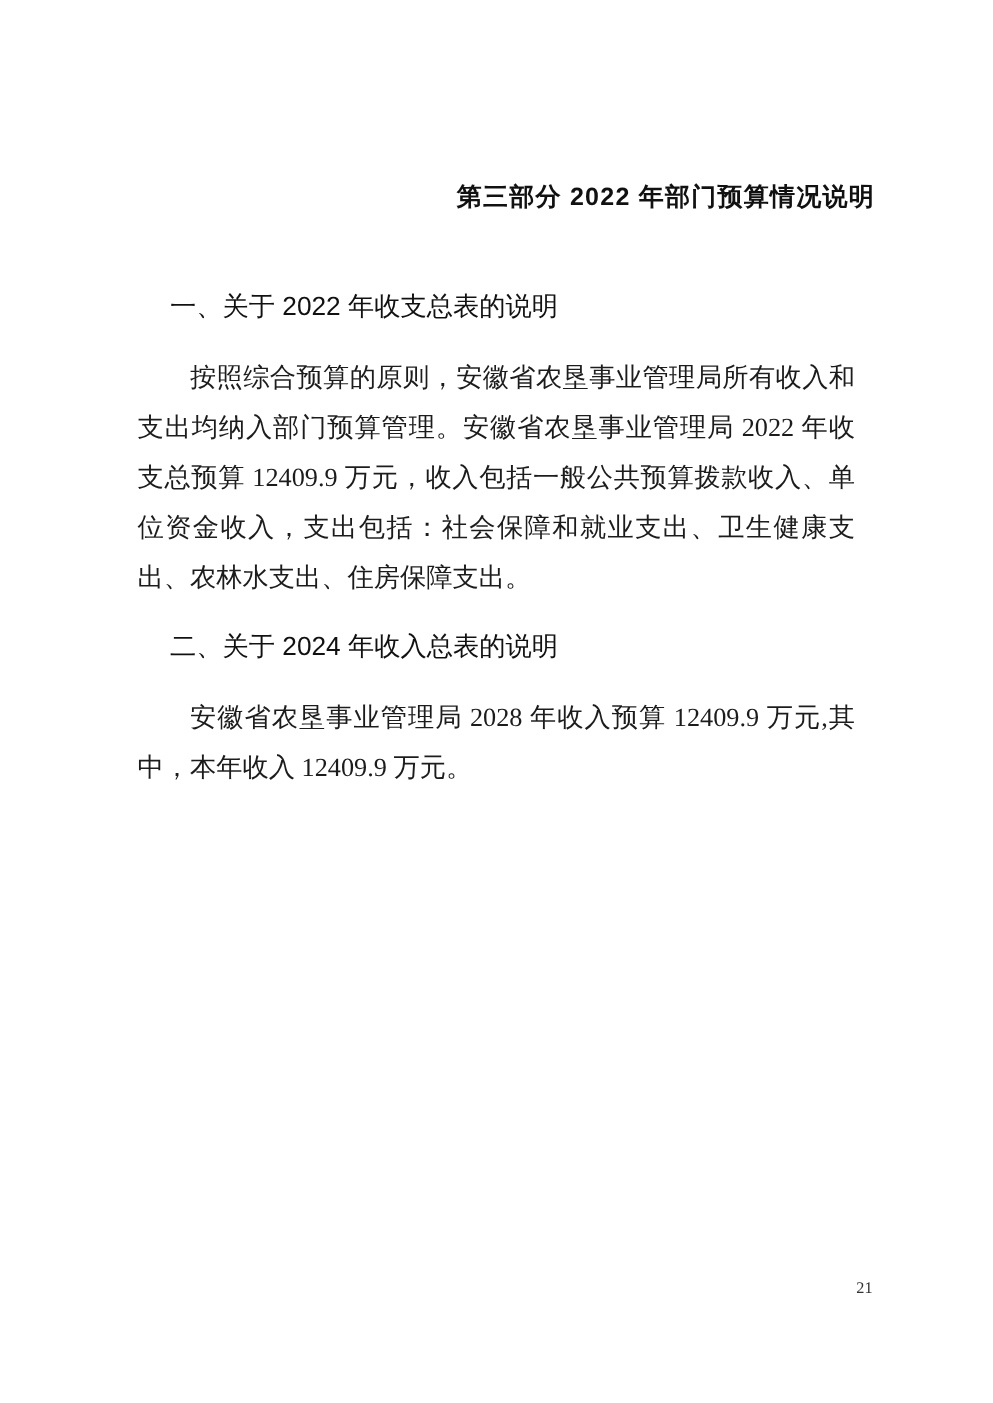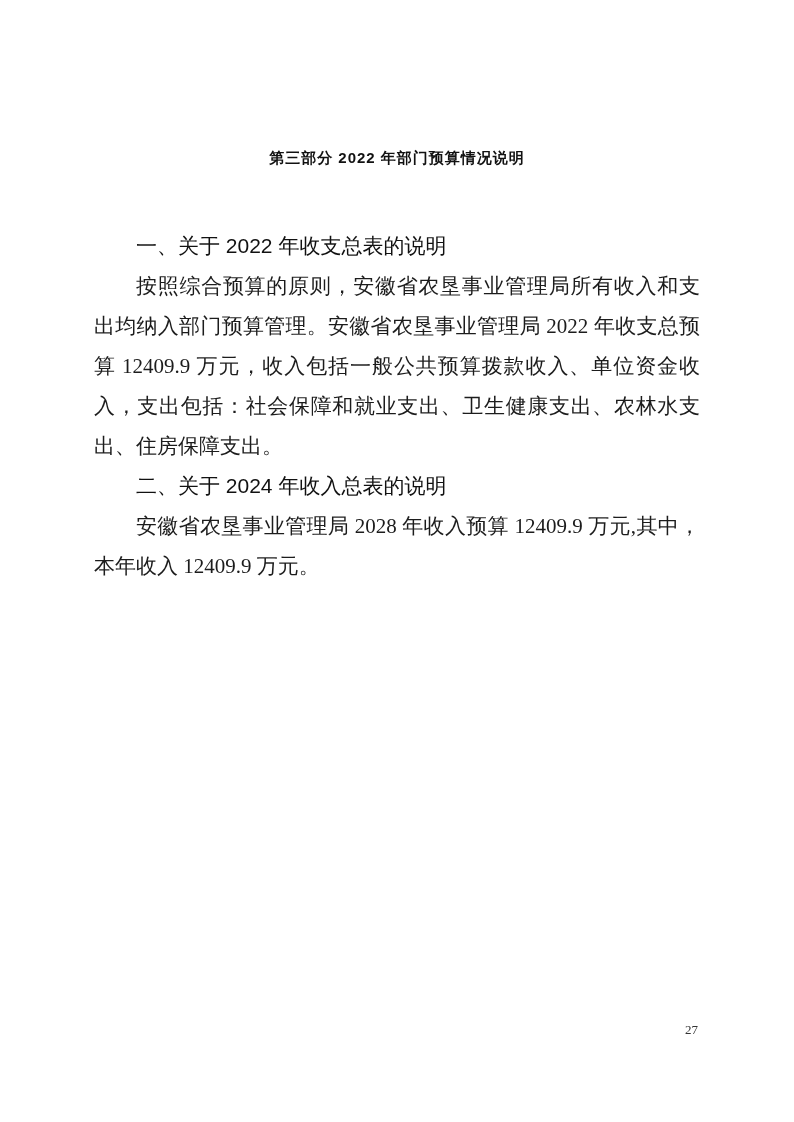--- a/index.html
+++ b/index.html
@@ -15,38 +15,38 @@
     background: #ffffff;
     padding: 138px 94px 0 94px;
     overflow: hidden;
     font-family: "Liberation Serif", "DejaVu Serif", serif;
     color: #1c1c1c;
   }
   .doc-title {
     margin: 0 0 48px 0;
     font-family: "Liberation Sans", "DejaVu Sans", sans-serif;
     font-weight: bold;
-    font-size: 15px;
+    font-size: 20px;
     line-height: 40px;
-    text-align: center;
+    text-align: right;
     letter-spacing: 1px;
     color: #111111;
   }
   .section-heading {
     margin: 0;
     font-family: "Liberation Sans", "DejaVu Sans", sans-serif;
     font-weight: normal;
     font-size: 21px;
     line-height: 40px;
     text-indent: 42px;
     color: #111111;
     white-space: nowrap;
   }
   .body-paragraph {
-    margin: 0;
+    margin: 16px;
     font-family: "Liberation Serif", "DejaVu Serif", serif;
     font-size: 21px;
     line-height: 40px;
     text-indent: 42px;
     text-align: justify;
     color: #1c1c1c;
   }
   .page-number {
     position: absolute;
     top: 1022px;
@@ -70,15 +70,15 @@
   </section>
 
   <section>
     <h2 class="section-heading">二、关于 2024 年收入总表的说明</h2>
     <p class="body-paragraph">安徽省农垦事业管理局 2028 年收入预算 12409.9 万元,其中，本年收入 12409.9 万元。</p>
   </section>
 
   <section>
   </section>
 
-  <div class="page-number">27</div>
+  <div class="page-number">21</div>
 
 </div>
 
 </body></html>

